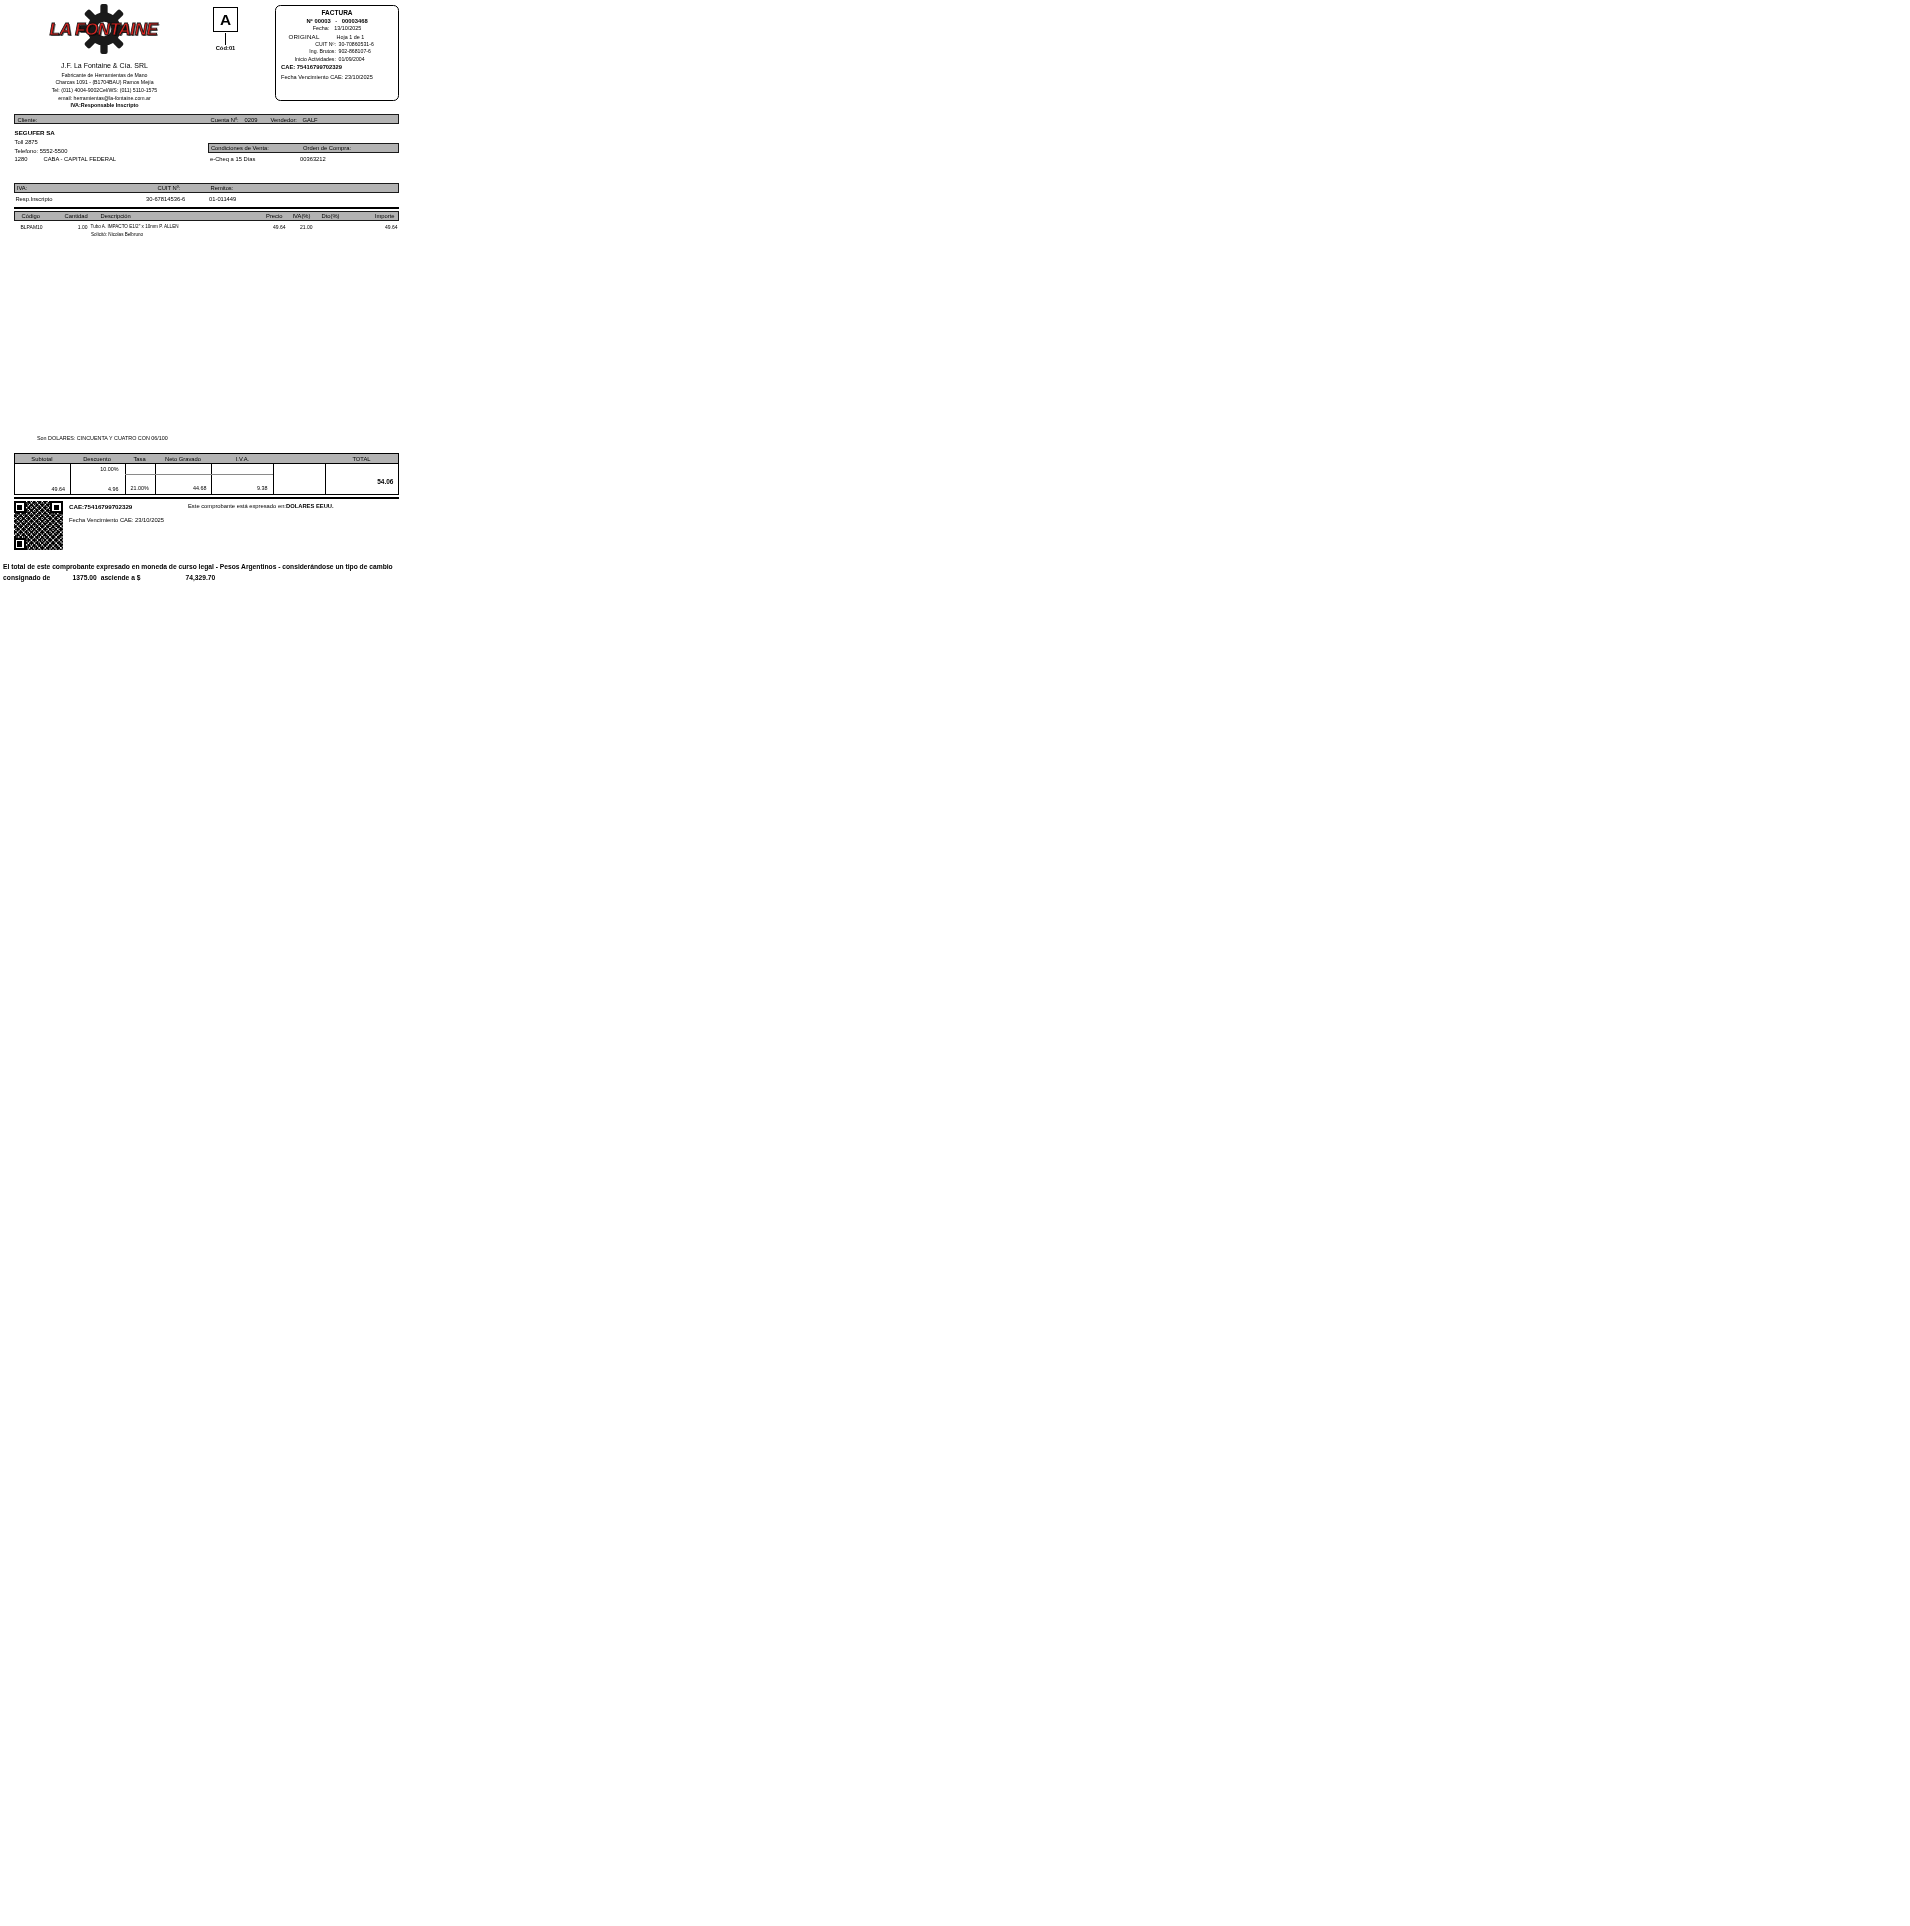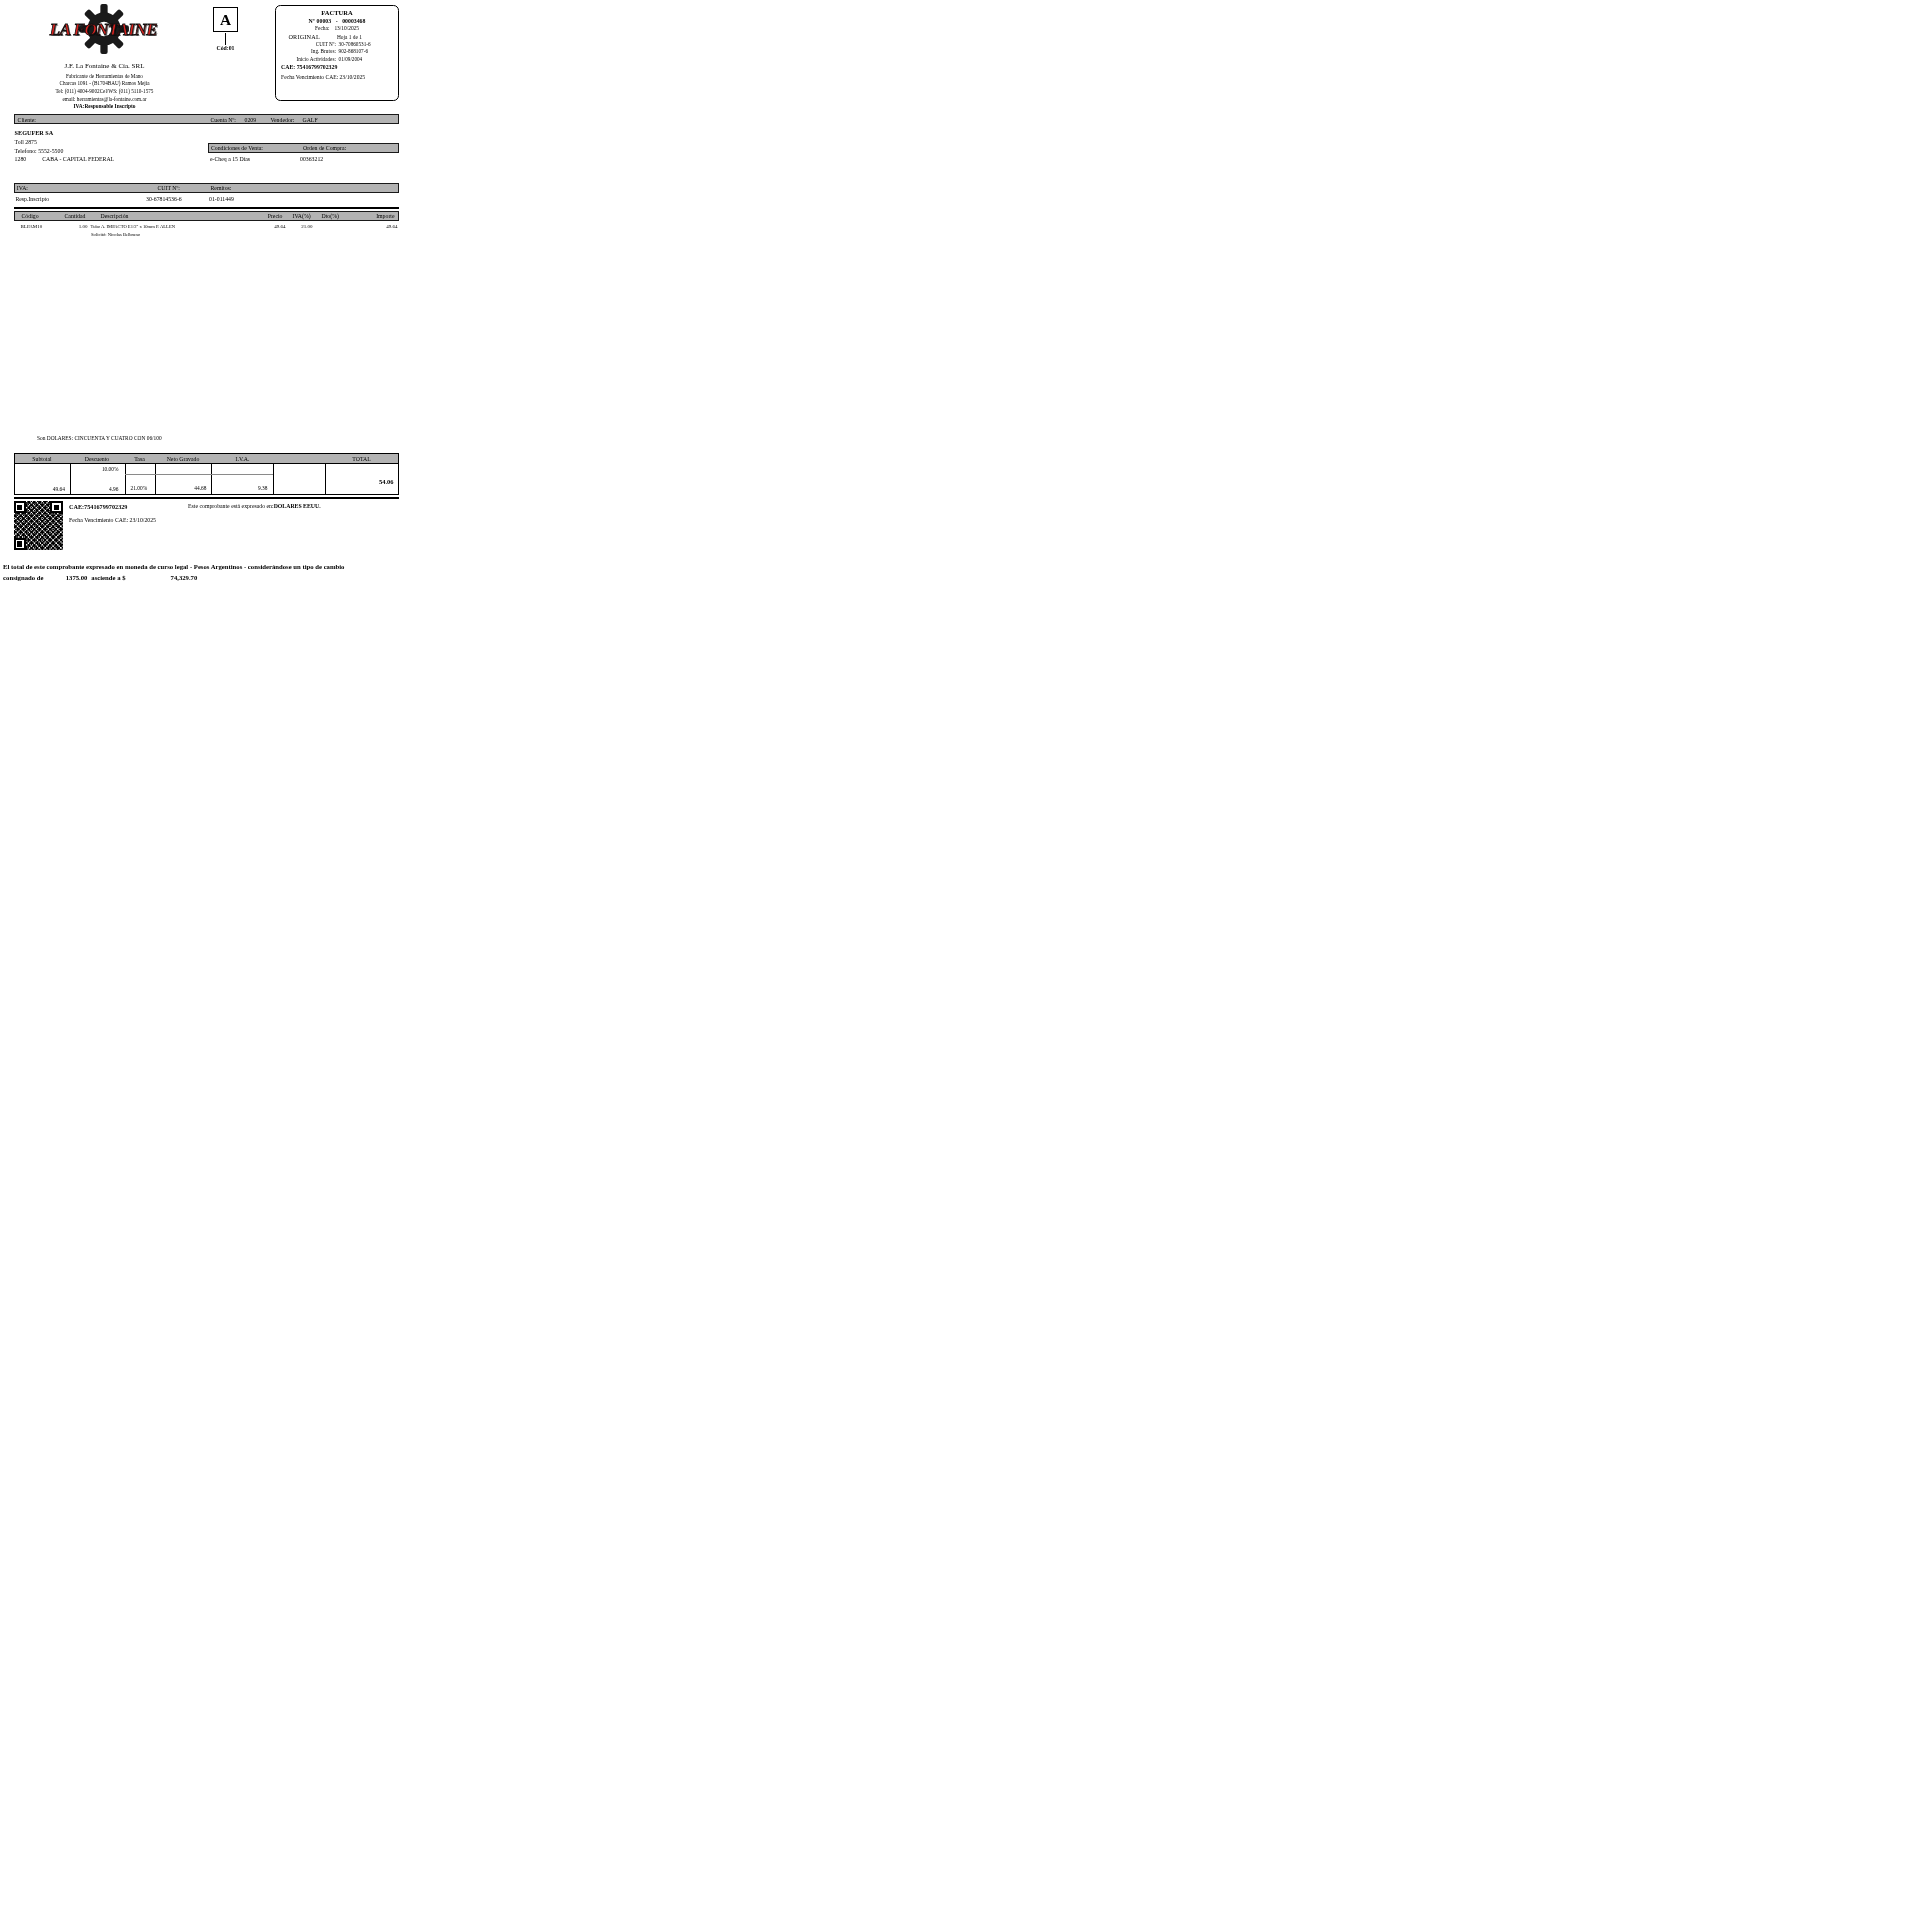--- a/index.html
+++ b/index.html
@@ -1,18 +1,18 @@
 <!DOCTYPE html>
 <html style="font-size:6.2px"><head>
 <meta charset="utf-8">
 <style>
   * { margin:0; padding:0; box-sizing:border-box; }
   html,body { background:#ffffff; }
   .page { position:relative; width:424px; height:600px; background:#fff; color:#000;
-          font-family:Liberation Serif, serif; font-size:5.8px; overflow:hidden; }
+          font-family:Liberation Sans, sans-serif; font-size:5.8px; overflow:hidden; }
   .abs { position:absolute; }
   .b { font-weight:bold; }
   .ar { text-align:right; }
 
   
   .logo { }
   .gear { position:absolute; left:50%; top:46%; transform:translate(-50%,-50%); width:52px; height:52px; }
   .logo-text { position:absolute; left:0; right:0; top:50%; transform:translateY(-60%);
                text-align:center; font-size:17px; font-weight:bold; font-style:italic;
                color:#d8231f; -webkit-text-stroke:0.8px #111; text-shadow:1.2px 1.2px 0 rgba(0,0,0,.55);

